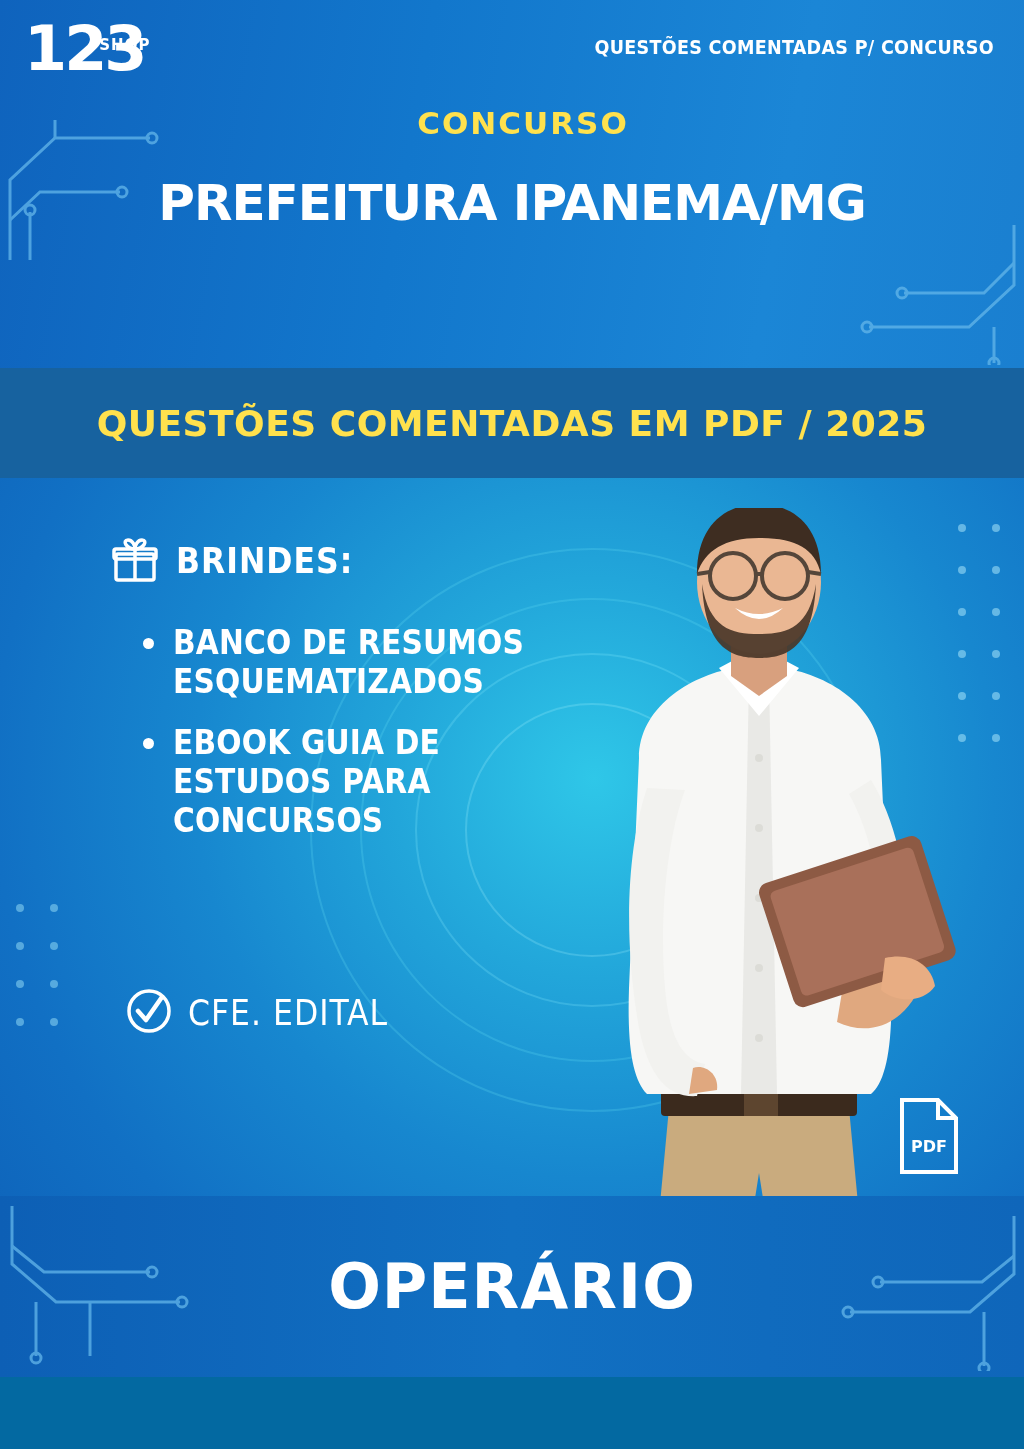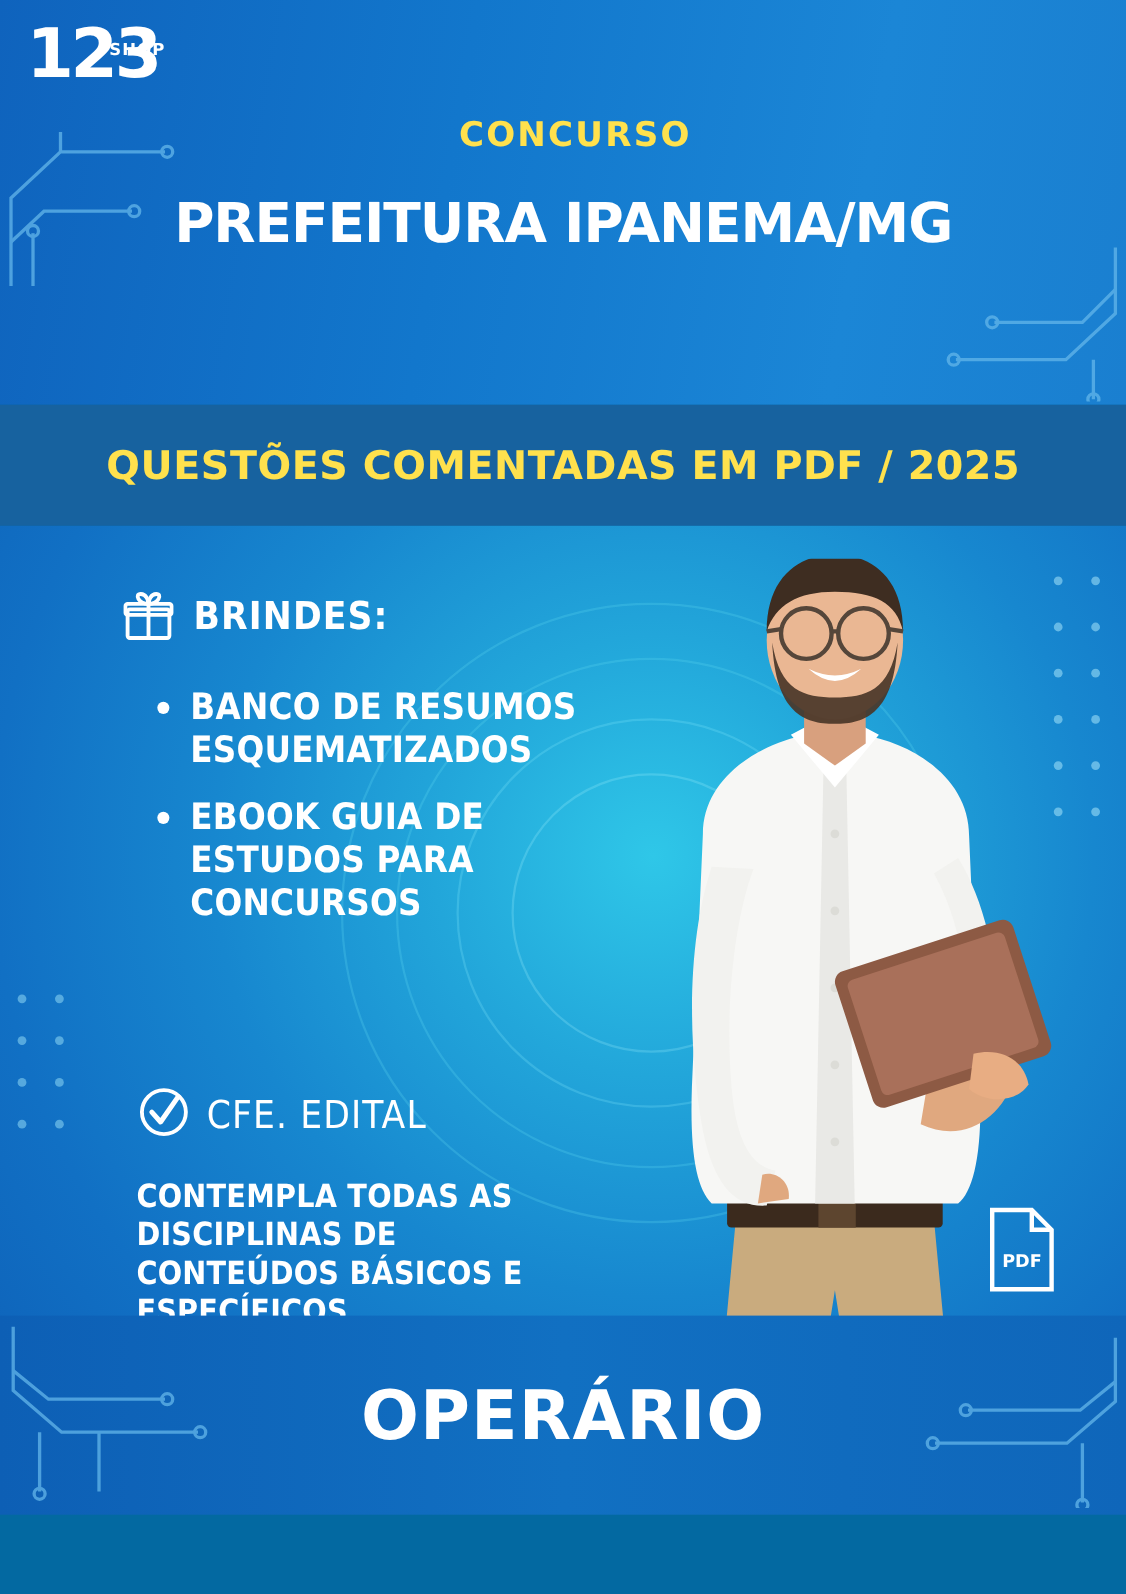--- a/index.html
+++ b/index.html
@@ -282,20 +282,21 @@
       <circle cx="53" cy="78" r="5"></circle>
       <path d="M145 112 L145 148"></path>
       <circle cx="145" cy="148" r="5"></circle>
     </svg>
 
     <div class="logo">
       <span>123</span>
       <span class="shop">SHOP</span>
     </div>
 
+    <div class="top-right-label">QUESTÕES COMENTADAS P/ CONCURSO</div>
 
     <div class="kicker">CONCURSO</div>
     <div class="title">PREFEITURA IPANEMA/MG</div>
   </div>
 
   <div class="sub-band">
     <div class="sub-text">QUESTÕES COMENTADAS EM PDF / 2025</div>
   </div>
 
   <div class="mid">
@@ -425,21 +426,20 @@
 
     <div class="cfe-row">
       <span>
         <svg width="46" height="46" viewBox="0 0 46 46">
           <circle cx="23" cy="23" r="20" fill="none" stroke="#ffffff" stroke-width="3.5"></circle>
           <path d="M12 23 L20 32 L36 9" fill="none" stroke="#ffffff" stroke-width="4.5" stroke-linecap="round" stroke-linejoin="round"></path>
         </svg>
       </span>
       <span class="cfe-label">CFE. EDITAL</span>
     </div>
-    <div class="cfe-desc">CONTEMPLA TODAS AS DISCIPLINAS DE CONTEÚDOS BÁSICOS E ESPECÍFICOS</div>
   </div>
 
   <div class="bottom-band">
     <svg class="circuit" style="left:0px; top:10px; width:200px; height:165px;" viewBox="0 0 200 165">
       <path d="M12 0 L12 58 L56 96 L180 96"></path>
       <path d="M12 40 L44 66 L150 66"></path>
       <circle cx="182" cy="96" r="5"></circle>
       <circle cx="152" cy="66" r="5"></circle>
       <path d="M36 96 L36 150"></path>
       <circle cx="36" cy="152" r="5"></circle>

